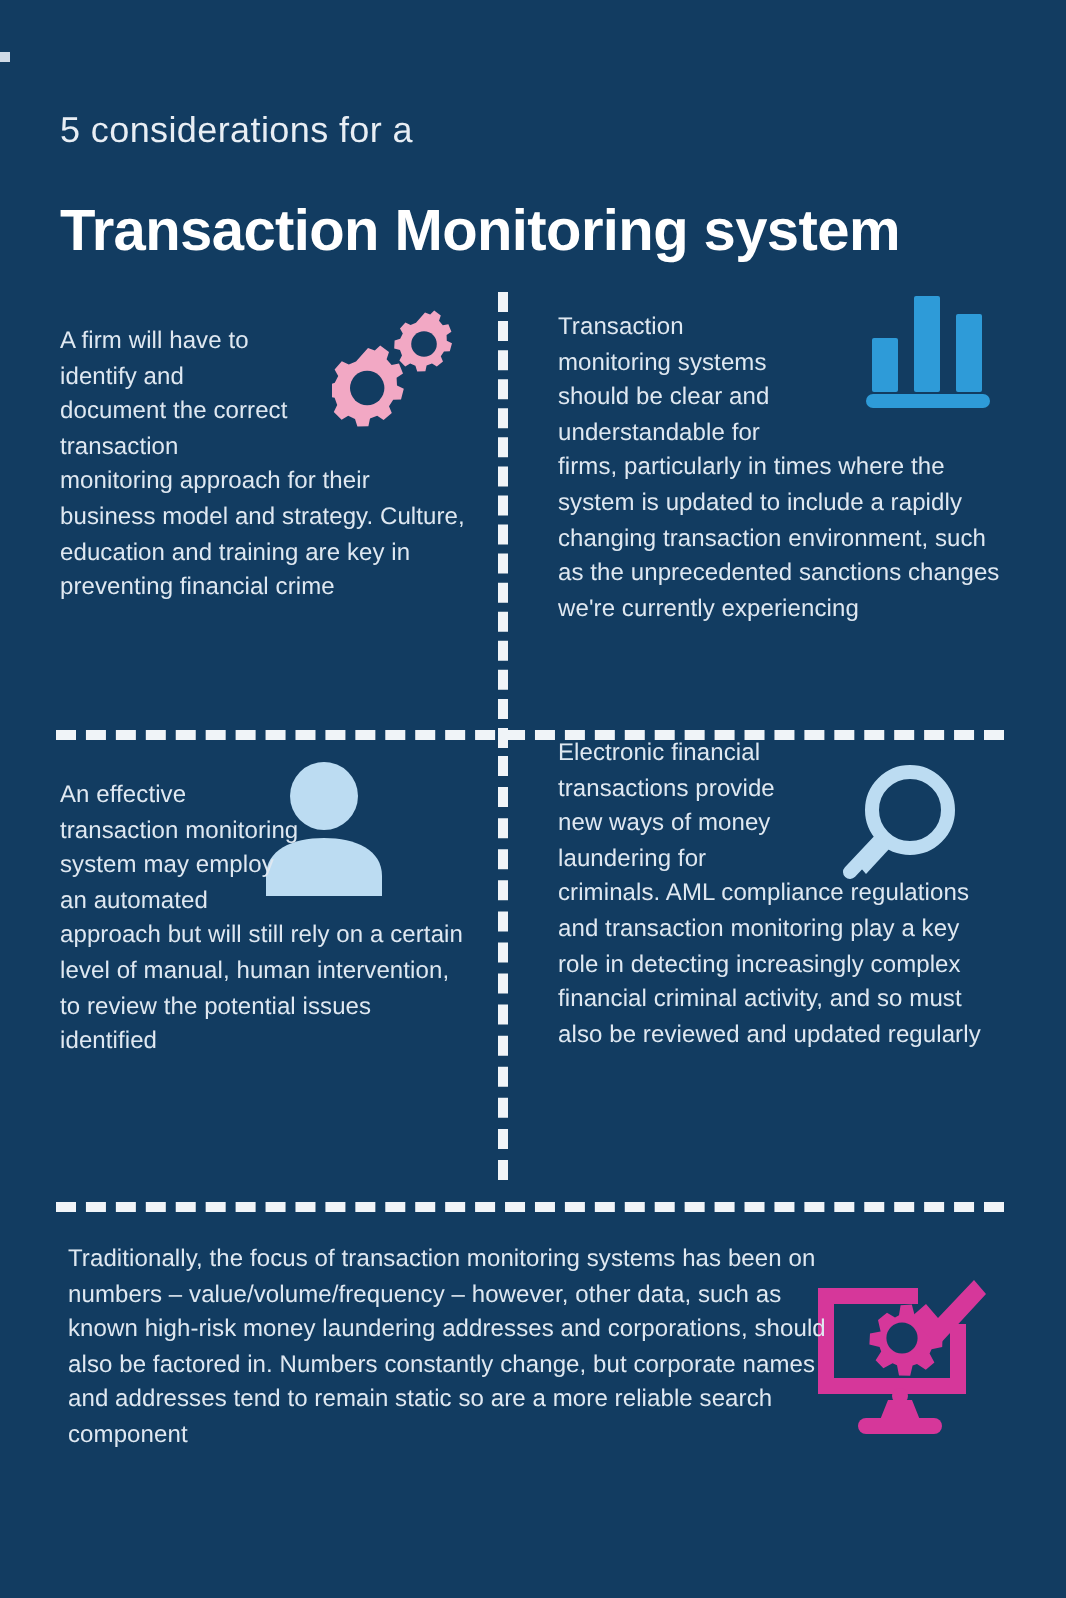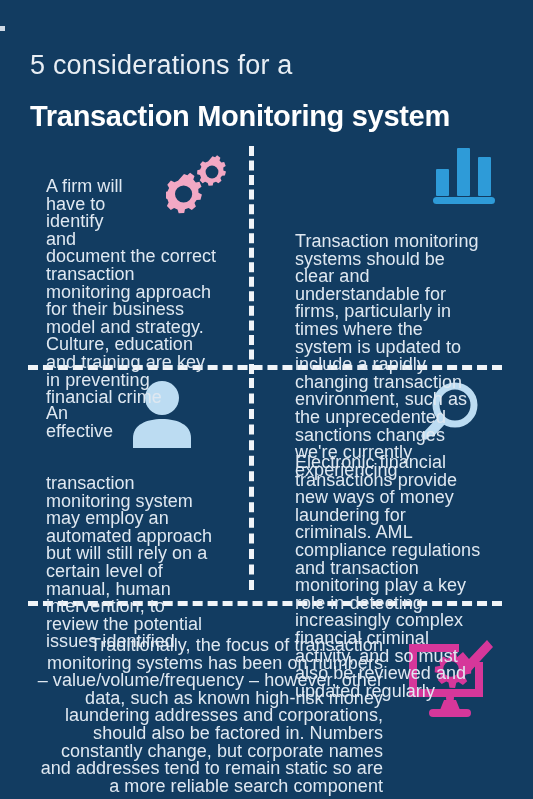--- a/index.html
+++ b/index.html
@@ -23,21 +23,21 @@
   }
 
   
   .header {
     position: absolute;
     left: 30px;
     top: 48px;
     width: 480px;
   }
   .title-line1 {
-    font-size: 27px;
+    font-size: 18px;
     font-weight: 300;
     color: #e8eef4;
     letter-spacing: 0.2px;
     line-height: 34px;
     white-space: nowrap;
   }
   .title-line2 {
     font-size: 29px;
     font-weight: bold;
     color: #ffffff;
@@ -69,32 +69,32 @@
     left: 0px;
     top: 26px;
     width: 5px;
     height: 5px;
     background: #cfdae6;
   }
 
   
   .cell { position: absolute; }
   .cell p {
-    margin: 16px;
+    margin: 0;
     color: #dfe8f1;
-    font-size: 18px;
+    font-size: 12px;
     line-height: 17.6px;
     letter-spacing: 0.05px;
   }
 
   .cell-1 { left: 30px;  top: 162px; width: 205px; }
   .cell-2 { left: 279px; top: 155px; width: 222px; }
   .cell-3 { left: 30px;  top: 389px; width: 205px; }
   .cell-4 { left: 279px; top: 368px; width: 222px; }
-  .cell-5 { left: 19px;  top: 621px; width: 380px; text-align: right; }
+  .cell-5 { left: 34px;  top: 621px; width: 380px; }
 
   
   .float-box {
     float: right;
     height: 0;
     width: 0;
   }
   .cell-1 .float-box { width: 90px; height: 62px; }
   .cell-2 .float-box { width: 105px; height: 62px; }
   .cell-3 .float-box { width: 85px; height: 70px; }

